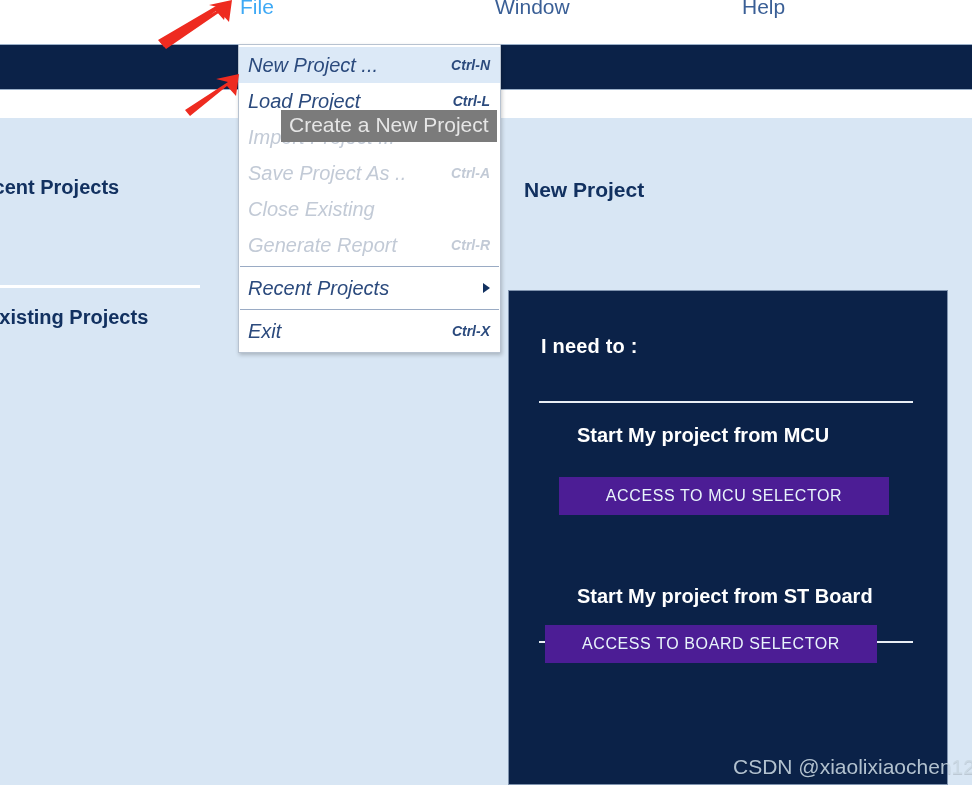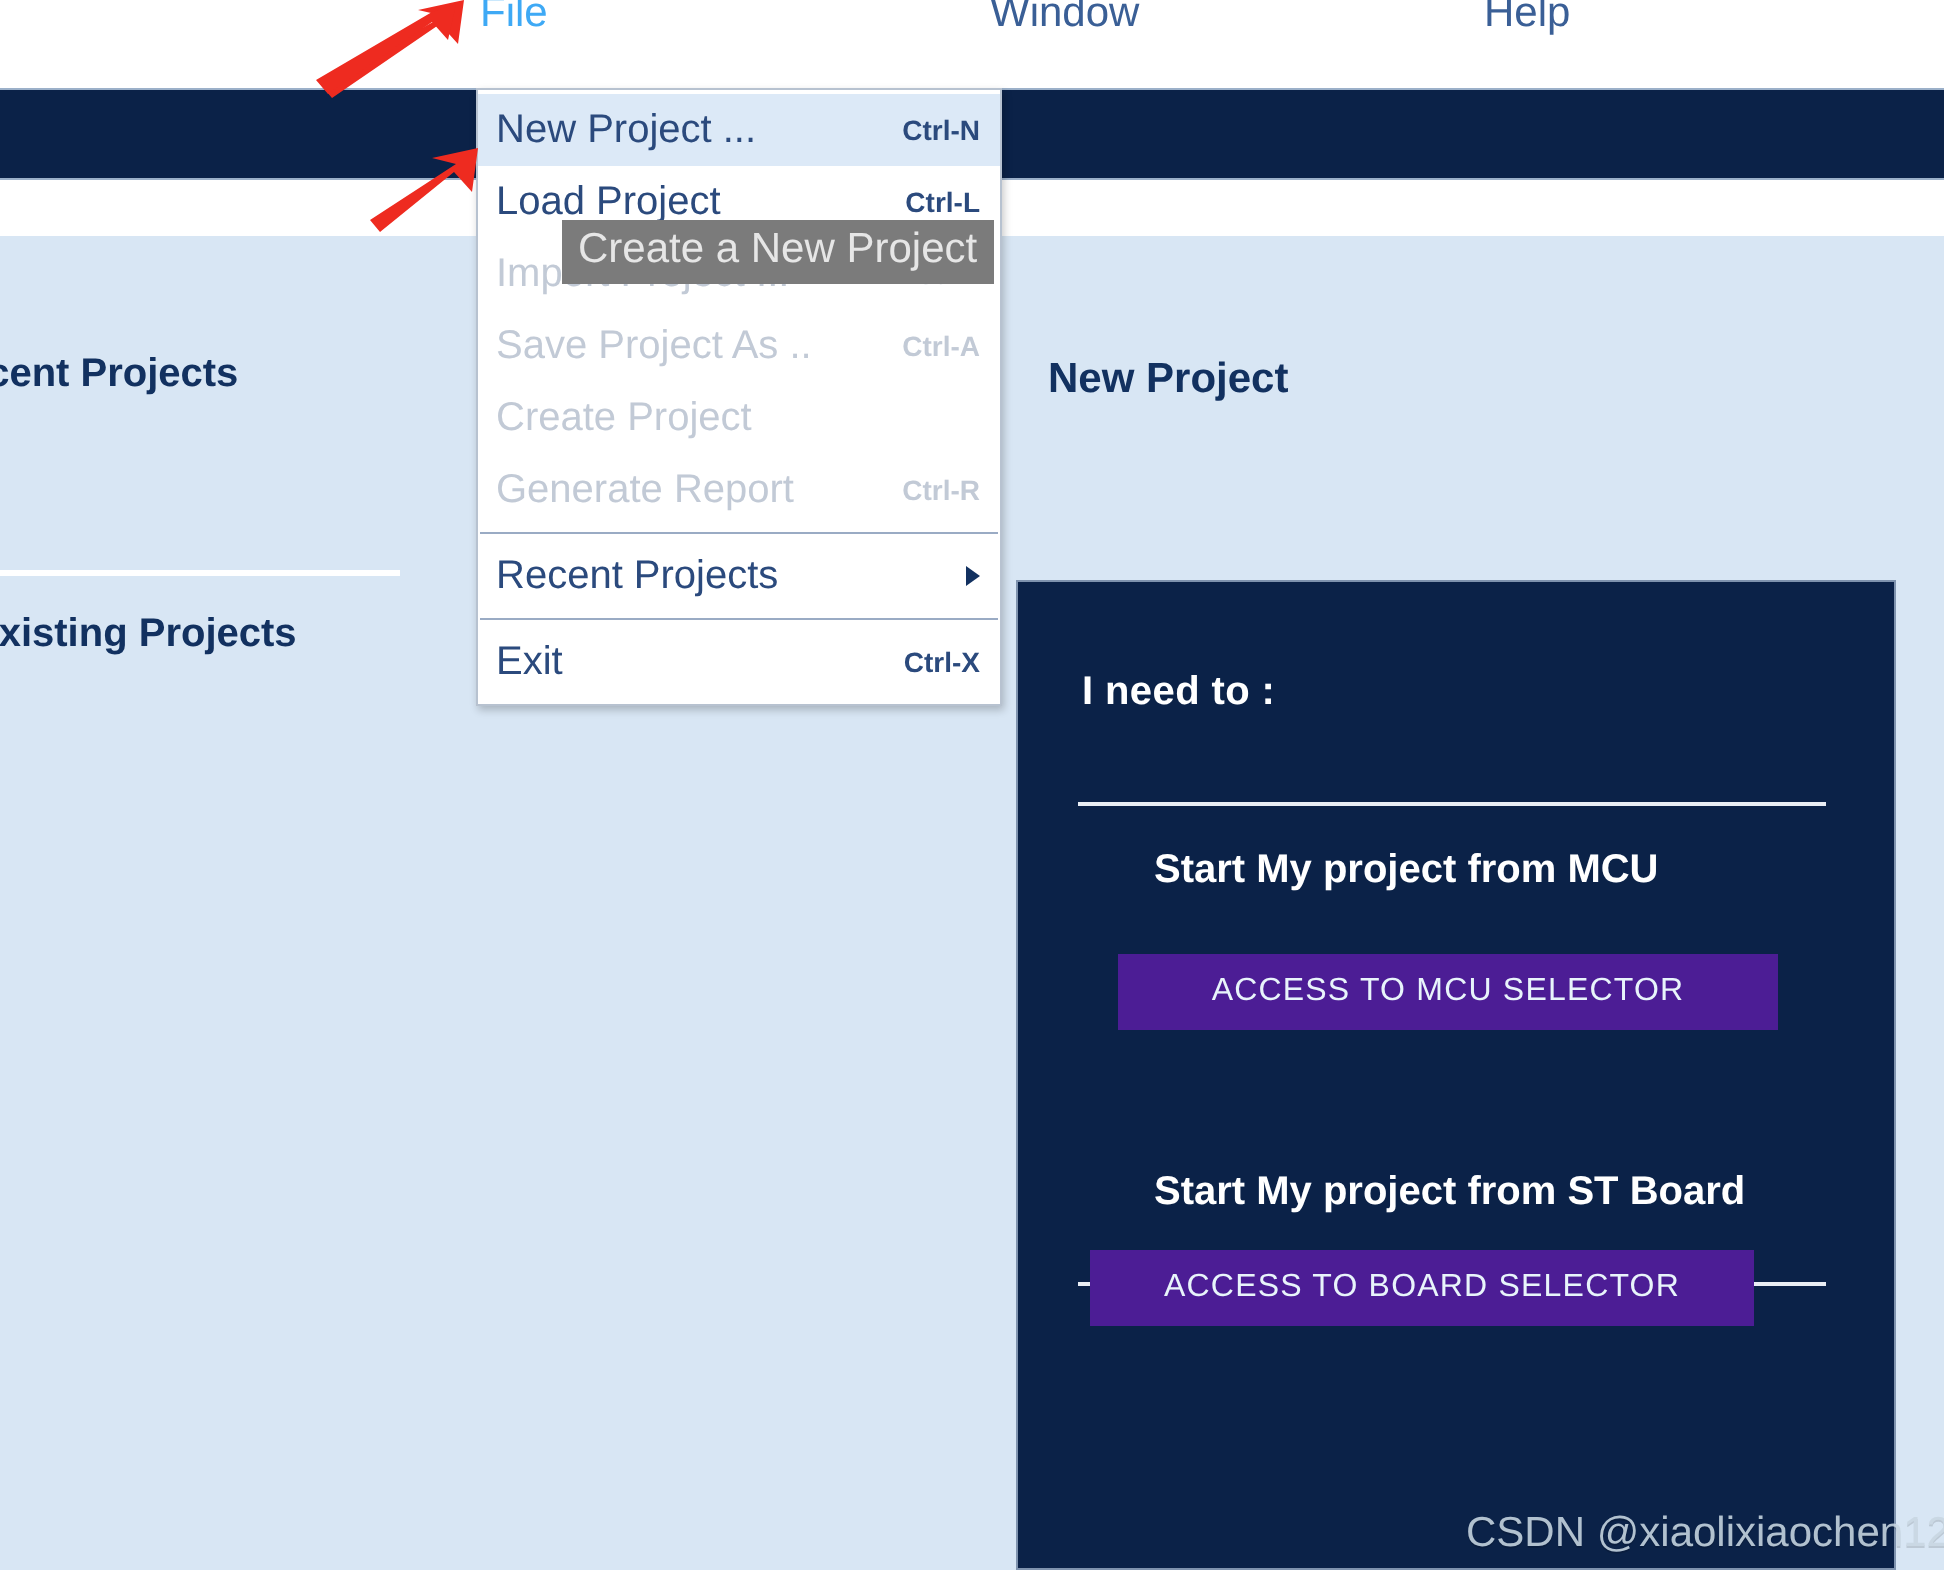--- a/index.html
+++ b/index.html
@@ -124,20 +124,21 @@
     border:1px solid #b7c2d0;
     box-sizing:border-box;
     box-shadow:1px 2px 4px rgba(0,0,0,.22);
     z-index:40;
     padding:2px 0 3px 0;
   }
   .mrow{
     position:relative;height:36px;display:flex;align-items:center;
     padding:0 10px 0 9px;box-sizing:border-box;
     white-space:nowrap;
+    font-style:italic;
   }
   .mrow.hl{background:#dce9f7;}
   .mlabel{font-size:20px;color:#2b4a7d;flex:1;}
   .mkey{font-size:14px;color:#2b4a7d;font-weight:bold;}
   .mrow.dis .mlabel{color:#c2cad6;font-weight:400;}
   .mrow.dis .mkey{color:#c2cad6;}
   .msep{height:1px;background:#9aabc4;margin:3px 1px;}
   .caret{
     width:0;height:0;
     border-left:7px solid #123160;
@@ -221,21 +222,21 @@
     </div>
     <div class="mrow dis">
       <span class="mlabel">Import Project ...</span>
       <span class="mkey">Ctrl-I</span>
     </div>
     <div class="mrow dis">
       <span class="mlabel">Save Project As ..</span>
       <span class="mkey">Ctrl-A</span>
     </div>
     <div class="mrow dis">
-      <span class="mlabel">Create Project</span>
+      <span class="mlabel">Close Existing</span>
       <span class="mkey"></span>
     </div>
     <div class="mrow dis">
       <span class="mlabel">Generate Report</span>
       <span class="mkey">Ctrl-R</span>
     </div>
     <div class="msep"></div>
     <div class="mrow">
       <span class="mlabel">Recent Projects</span>
       <span class="caret"></span>

